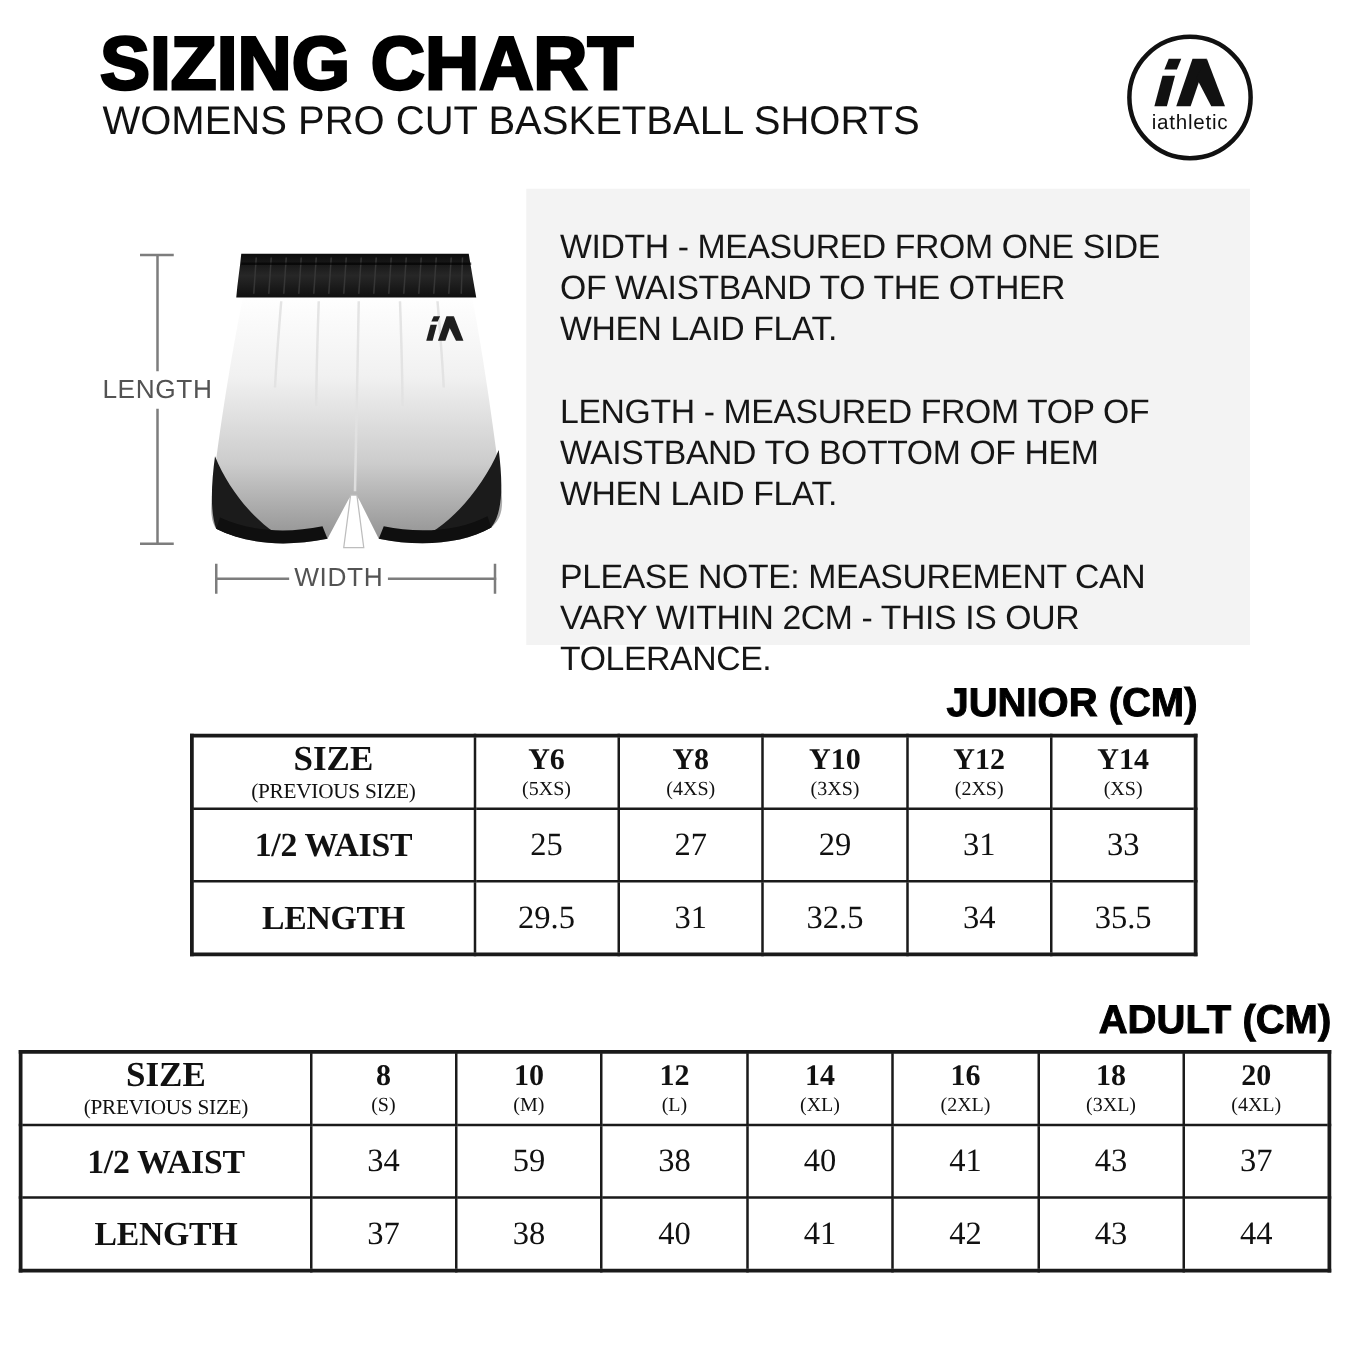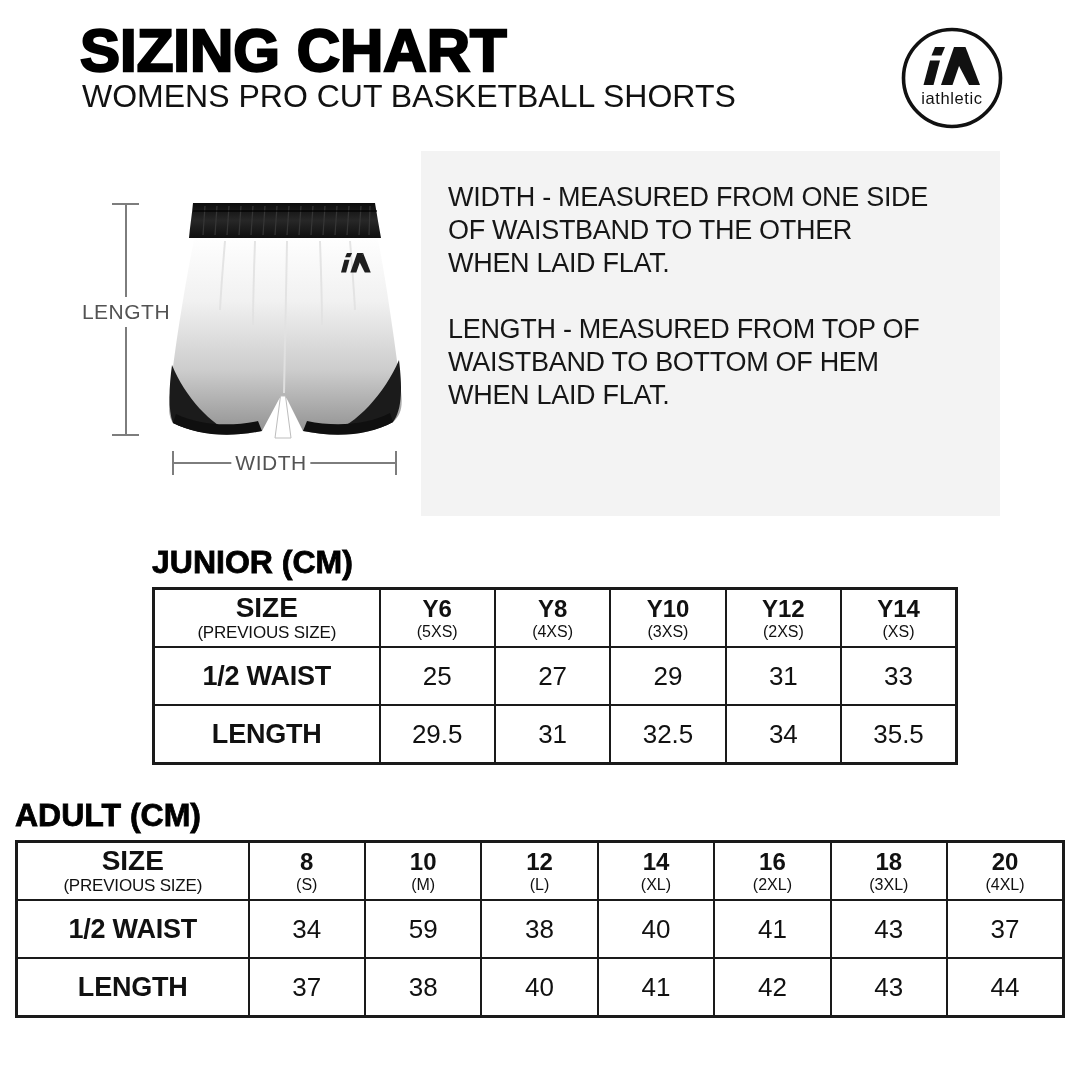--- a/index.html
+++ b/index.html
@@ -39,30 +39,30 @@
   .wid-cap-r{left:395px;top:451px;width:2px;height:24px;}
   .measure-label{
     color:#535353;font-size:21px;letter-spacing:0.5px;background:#ffffff;
     padding:3px 4px;transform:translate(-50%,-50%);white-space:nowrap;
   }
   .len-label{left:126px;top:312px;}
   .wid-label{left:271px;top:463px;}
 
   
   .section-title{
-    text-align:left;font-size:32px;font-weight:bold;color:#000;
+    text-align:right;font-size:32px;font-weight:bold;color:#000;
     -webkit-text-stroke:0.8px #000;white-space:nowrap;
   }
   .junior-title{left:152px;width:806px;top:544px;}
   .adult-title{left:15px;width:1050px;top:797px;}
 
   table.size-table{border-collapse:collapse;table-layout:fixed;background:#fff;}
   table.size-table td{
     border:2px solid #1a1a1a;text-align:center;vertical-align:middle;
-    padding:0;height:56px;
+    padding:0;height:56px;font-family:Liberation Serif, serif;
   }
   table.size-table{border:3px solid #1a1a1a;}
   .junior-table{left:152px;top:587px;width:806px;}
   .adult-table{left:15px;top:840px;width:1050px;}
 
   td.label-cell{text-align:left;padding-left:14px;}
   .size-main{font-size:28px;font-weight:bold;line-height:30px;}
   .size-sub{font-size:17px;font-weight:400;line-height:20px;letter-spacing:-0.2px;}
   .col-size{font-size:24px;font-weight:bold;line-height:27px;}
   .col-prev{font-size:16px;font-weight:400;line-height:19px;text-align:center;}
@@ -90,20 +90,23 @@
 
 <div class="abs gray-panel"></div>
 
 <div class="abs notes">
   <p class="note">WIDTH - MEASURED FROM ONE SIDE
 OF WAISTBAND TO THE OTHER
 WHEN LAID FLAT.</p>
   <p class="note">LENGTH - MEASURED FROM TOP OF
 WAISTBAND TO BOTTOM OF HEM
 WHEN LAID FLAT.</p>
+  <p class="note">PLEASE NOTE: MEASUREMENT CAN
+VARY WITHIN 2CM - THIS IS OUR
+TOLERANCE.</p>
 </div>
 
 <div class="abs shorts">
   <svg width="250" height="265" viewBox="0 0 250 265">
     <defs>
       <linearGradient id="bodyGrad" x1="0" y1="0" x2="0" y2="1">
         <stop offset="0" stop-color="#ffffff"></stop>
         <stop offset="0.33" stop-color="#f1f1f1"></stop>
         <stop offset="0.68" stop-color="#cccccc"></stop>
         <stop offset="1" stop-color="#909090"></stop>

